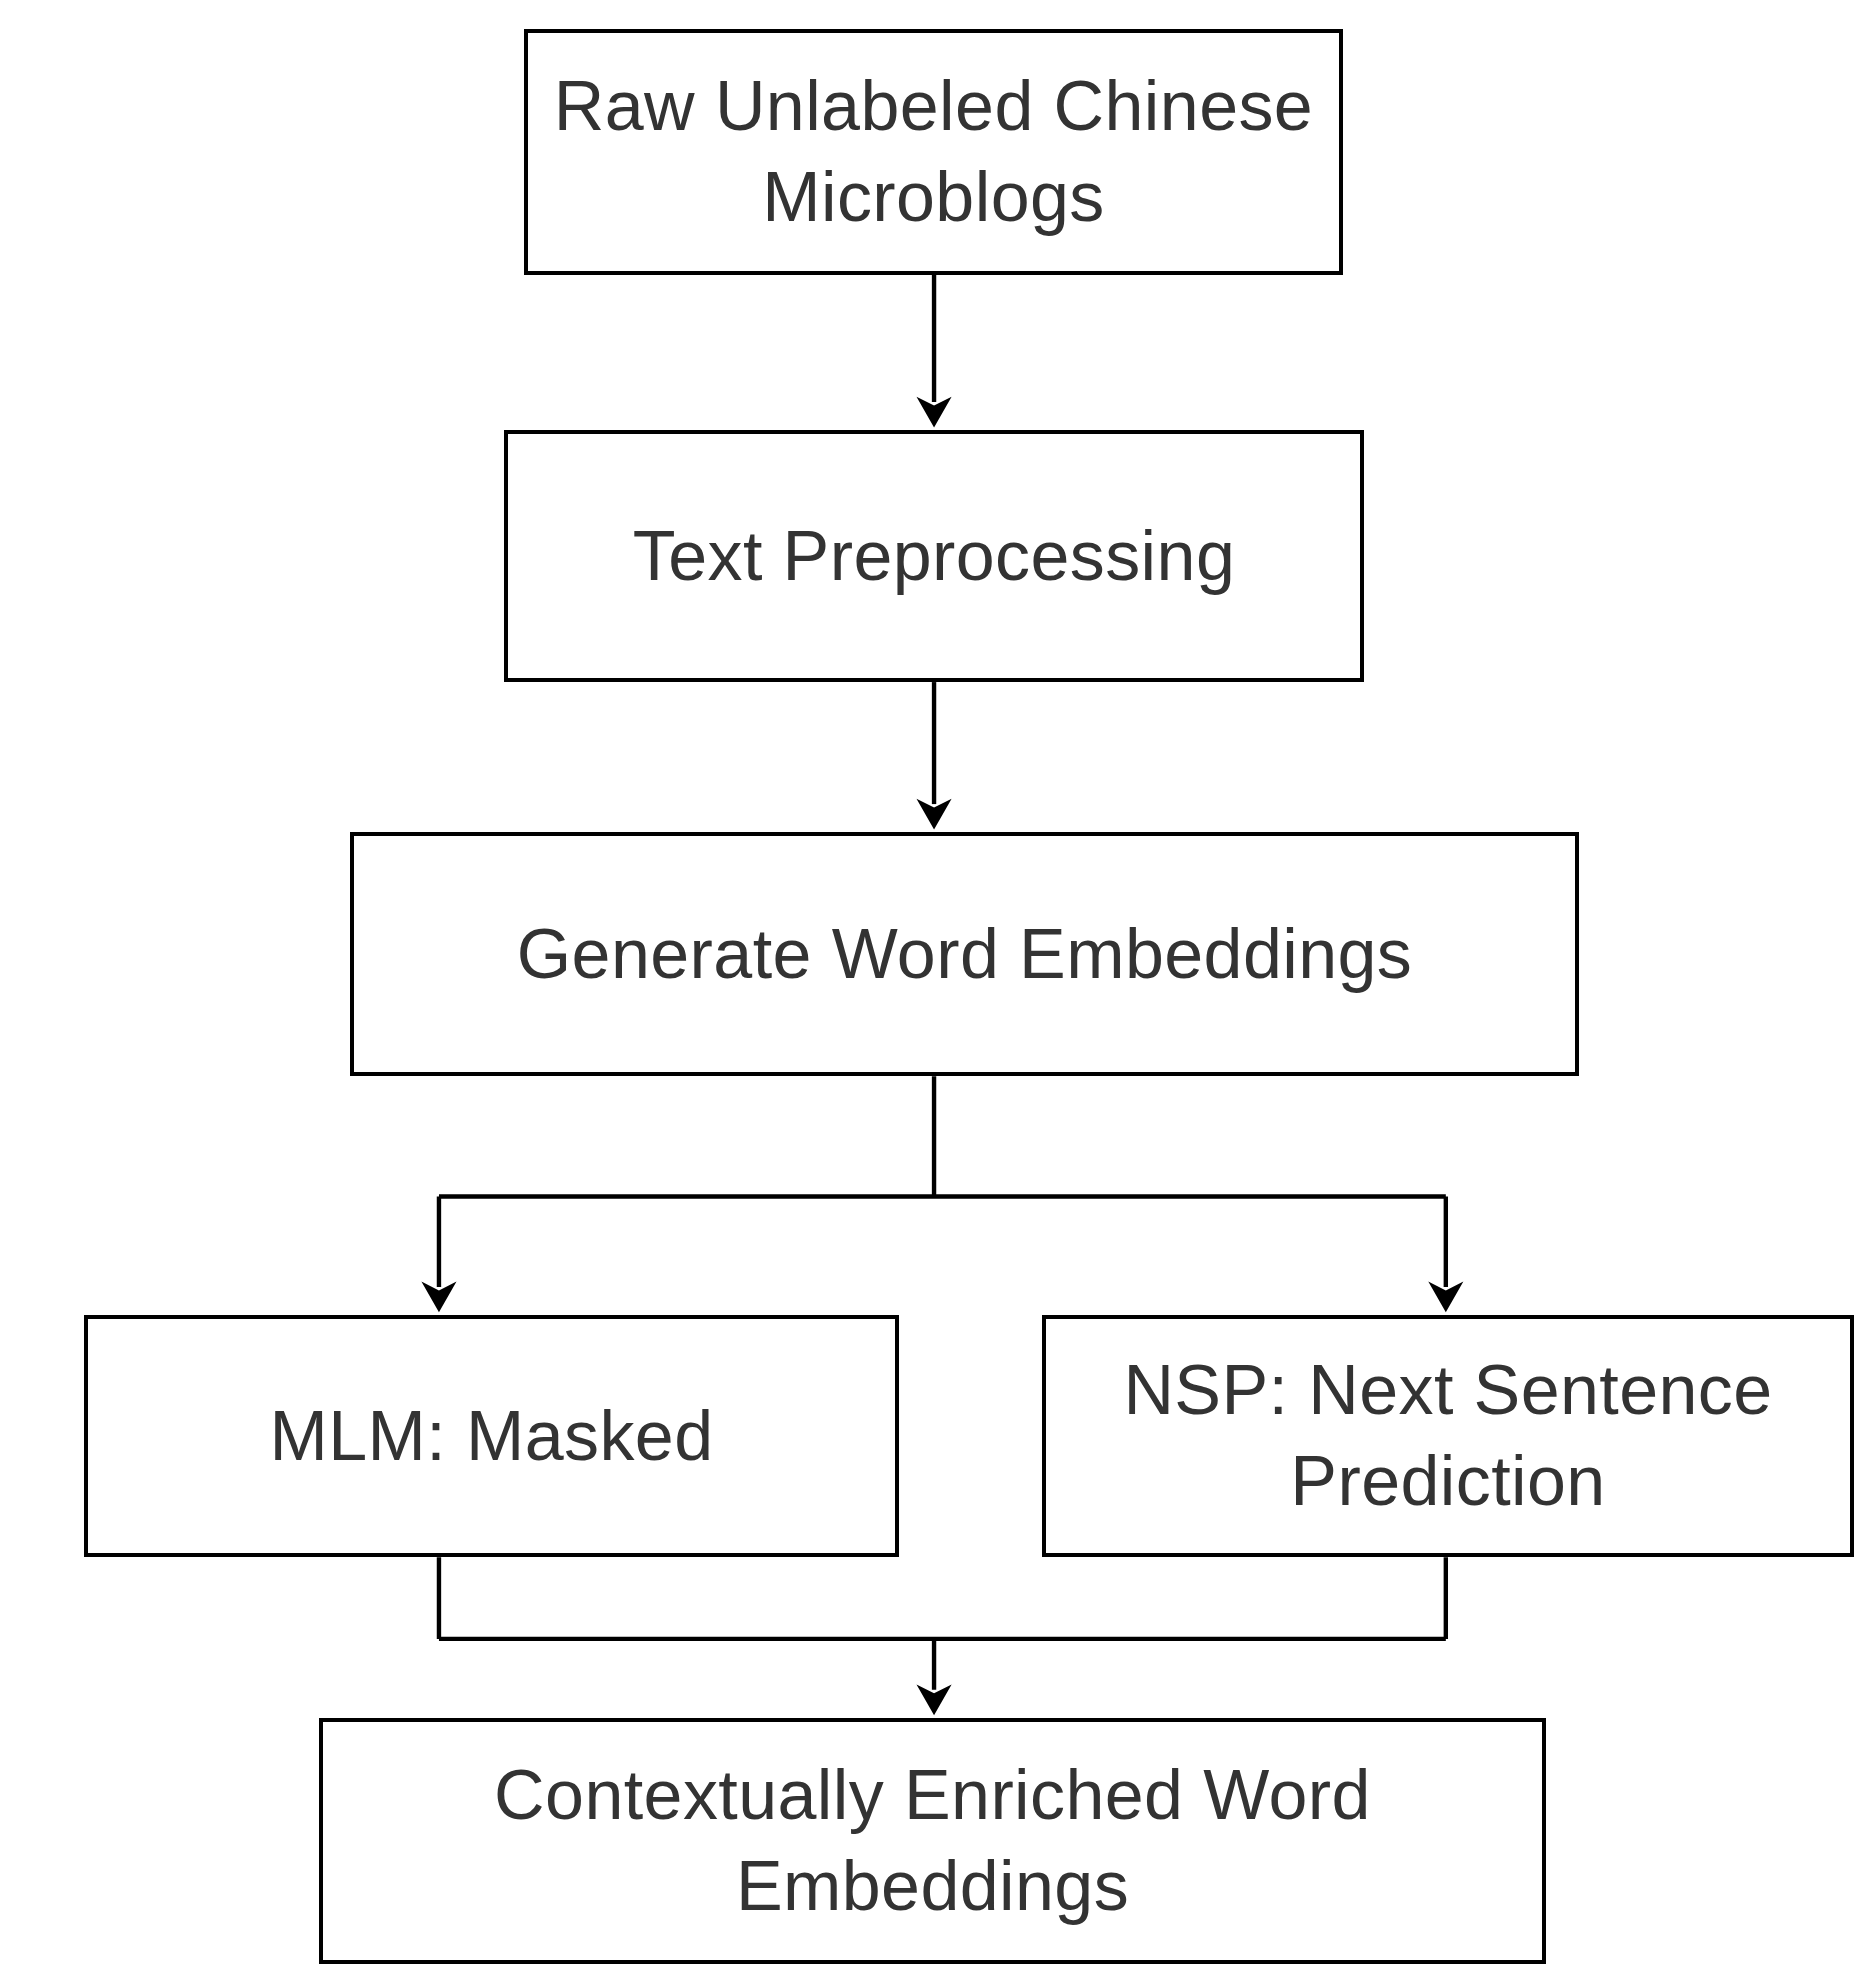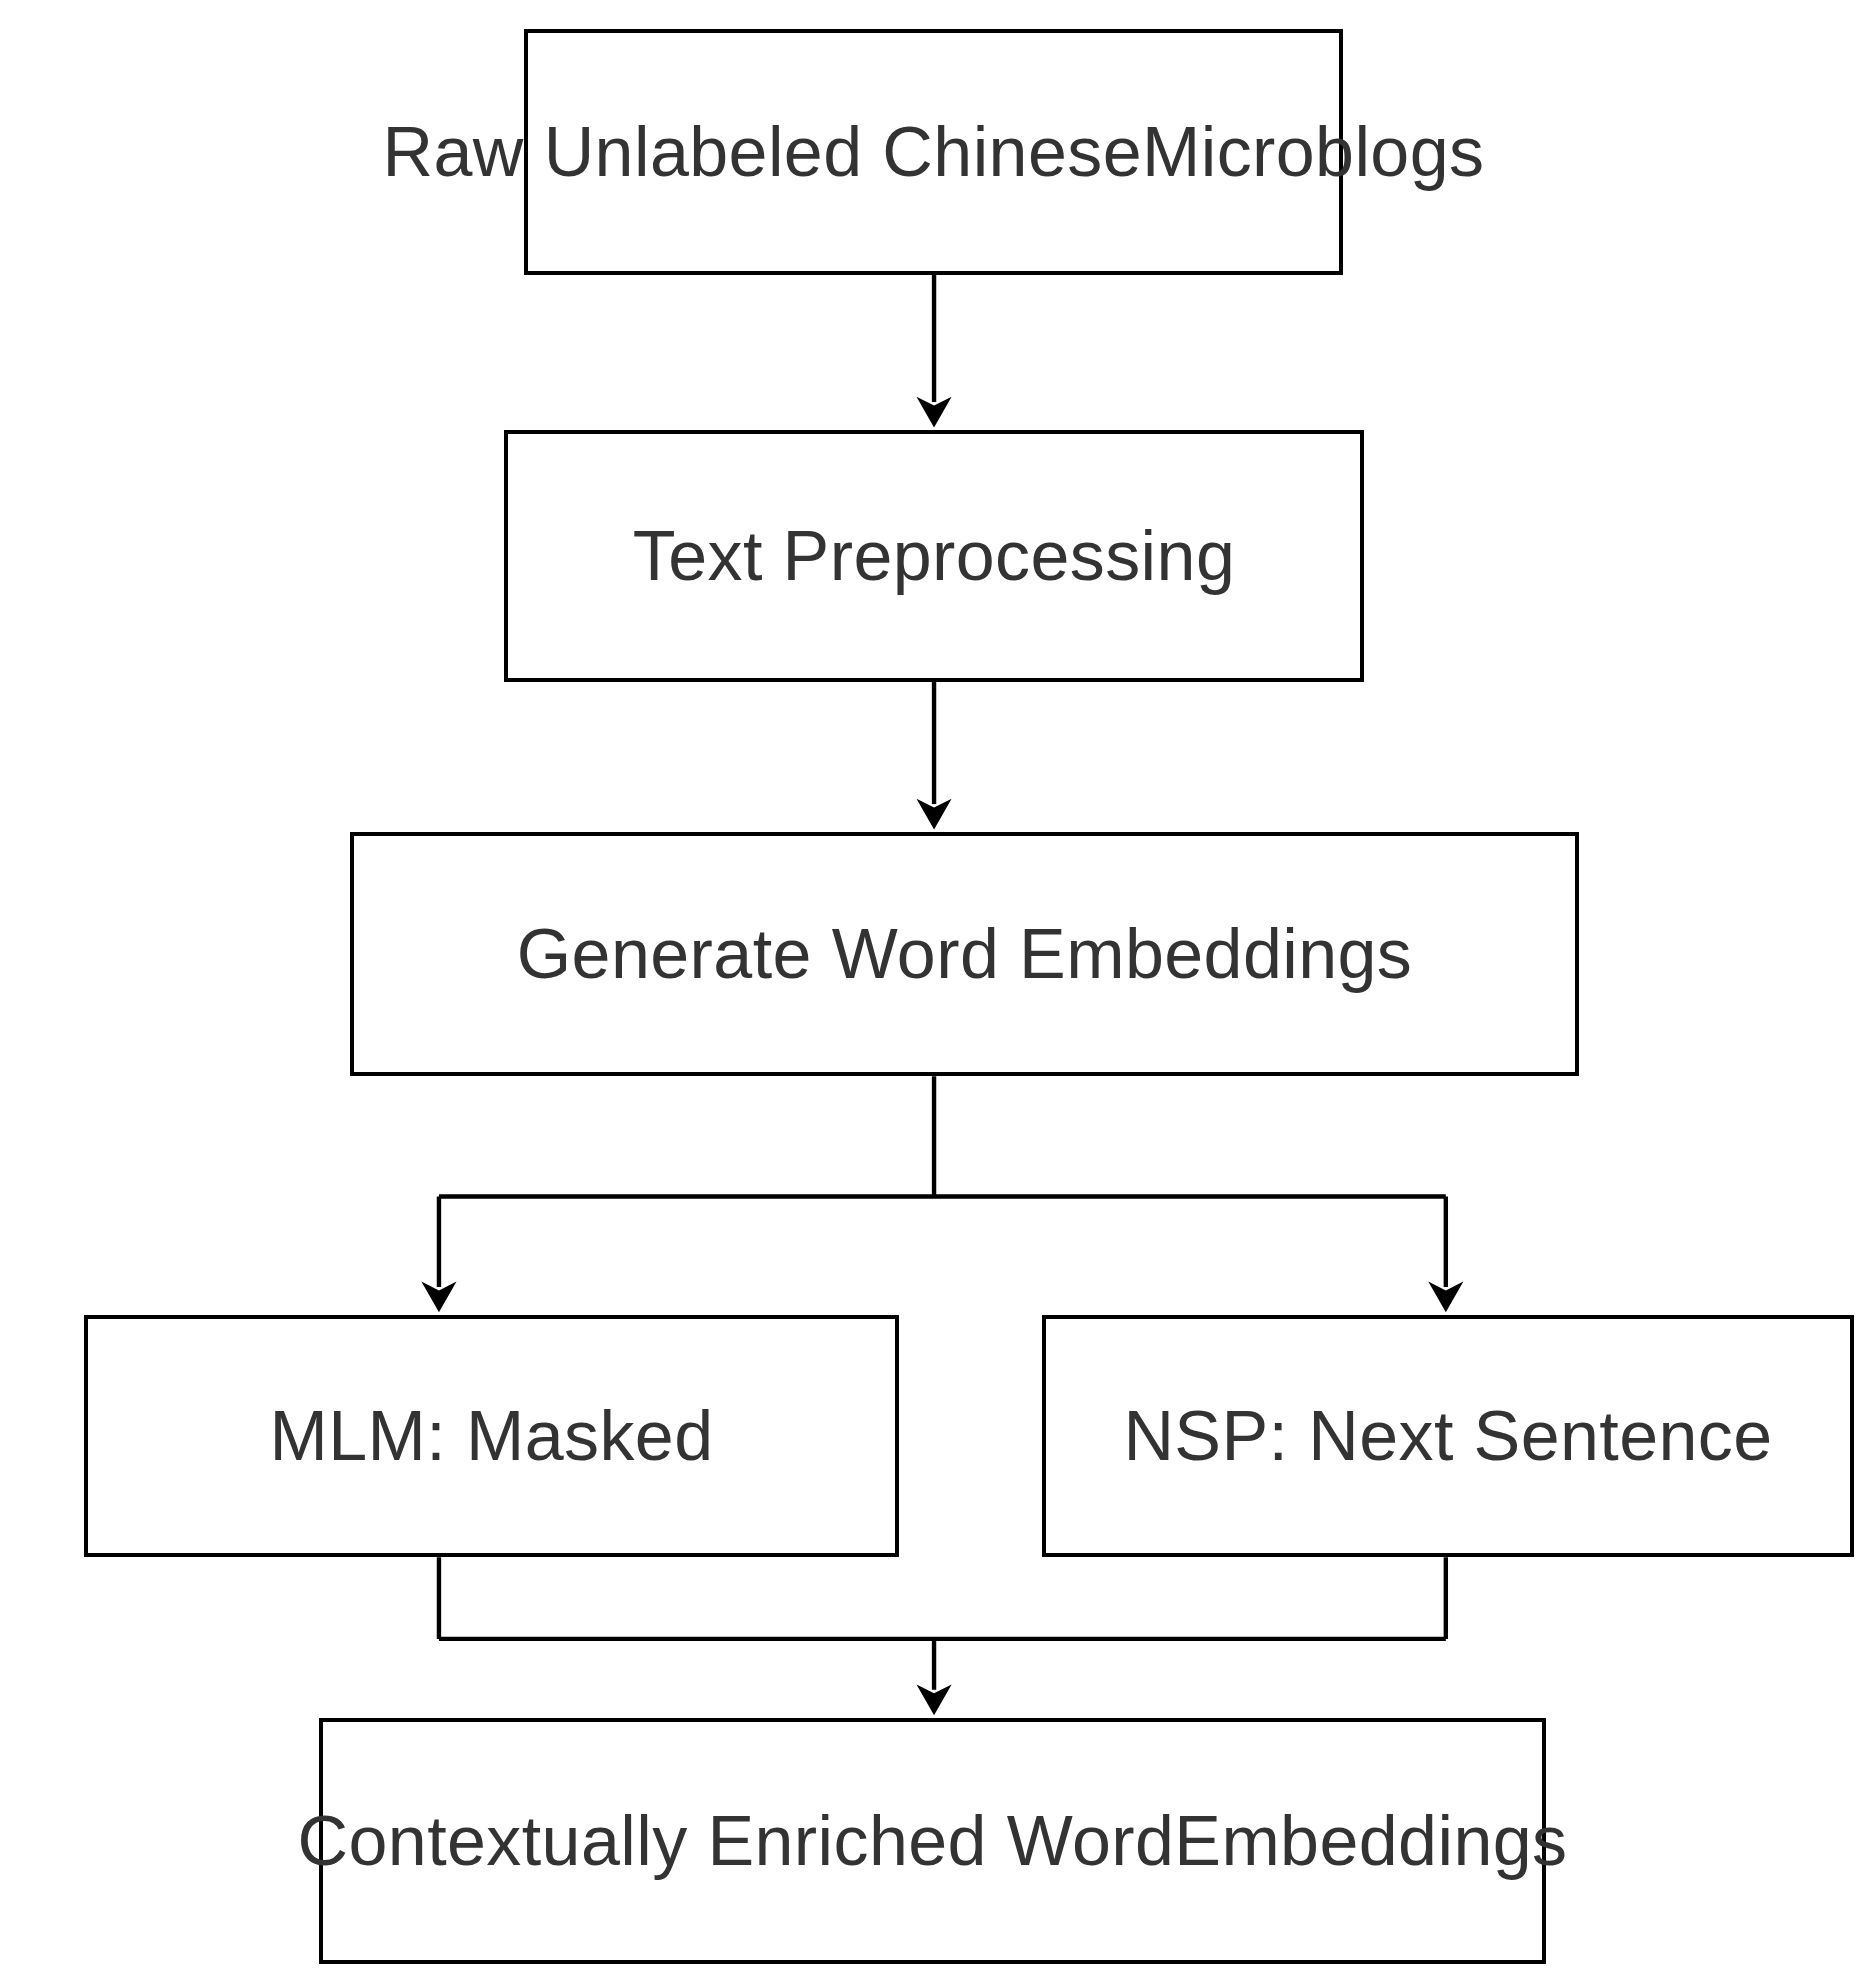--- a/index.html
+++ b/index.html
@@ -31,20 +31,21 @@
     fill:var(--line);
     stroke:none;
   }
   .node{
     position:absolute;
     box-sizing:border-box;
     border:4.4px solid var(--line);
     background:var(--node_fill);
     color:var(--text);
     display:flex;
+    flex-direction:column;
     align-items:center;
     justify-content:center;
     text-align:center;
     font-size:70px;
     line-height:1.3;
     letter-spacing:0.4px;
   }
   .node span{display:block;white-space:nowrap;}
   
   #node-raw        {left:524px;  top:29px;   width:819px;  height:246px;}
@@ -95,20 +96,21 @@
   <div class="node" id="node-embed">
     <span>Generate Word Embeddings</span>
   </div>
 
   <div class="node" id="node-mlm">
     <span>MLM: Masked</span>
   </div>
 
   <div class="node" id="node-nsp">
     <span>NSP: Next Sentence</span>
+    <span>Prediction</span>
   </div>
 
   <div class="node" id="node-output">
     <span>Contextually Enriched Word</span>
     <span>Embeddings</span>
   </div>
 
 </div>
 
 

